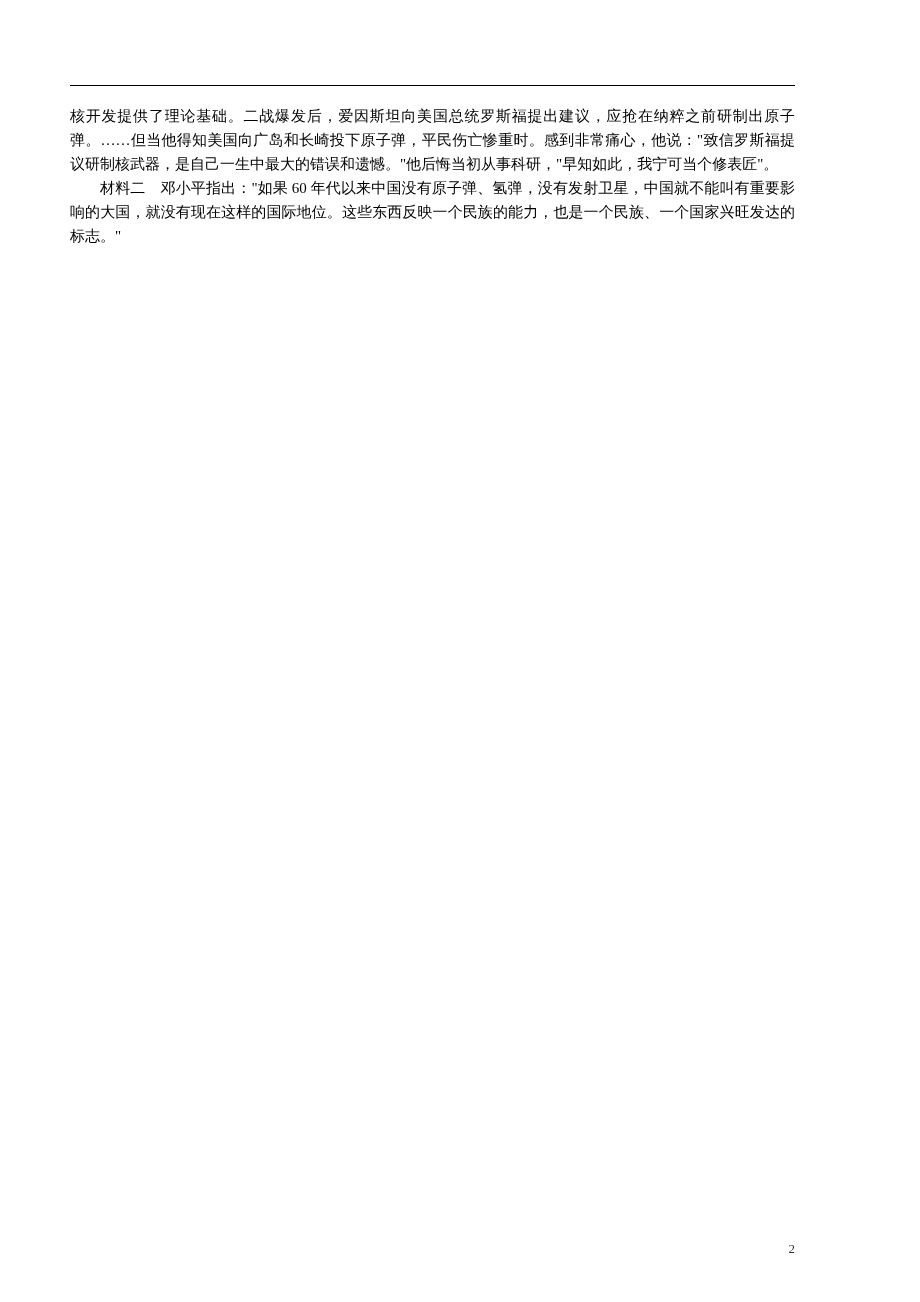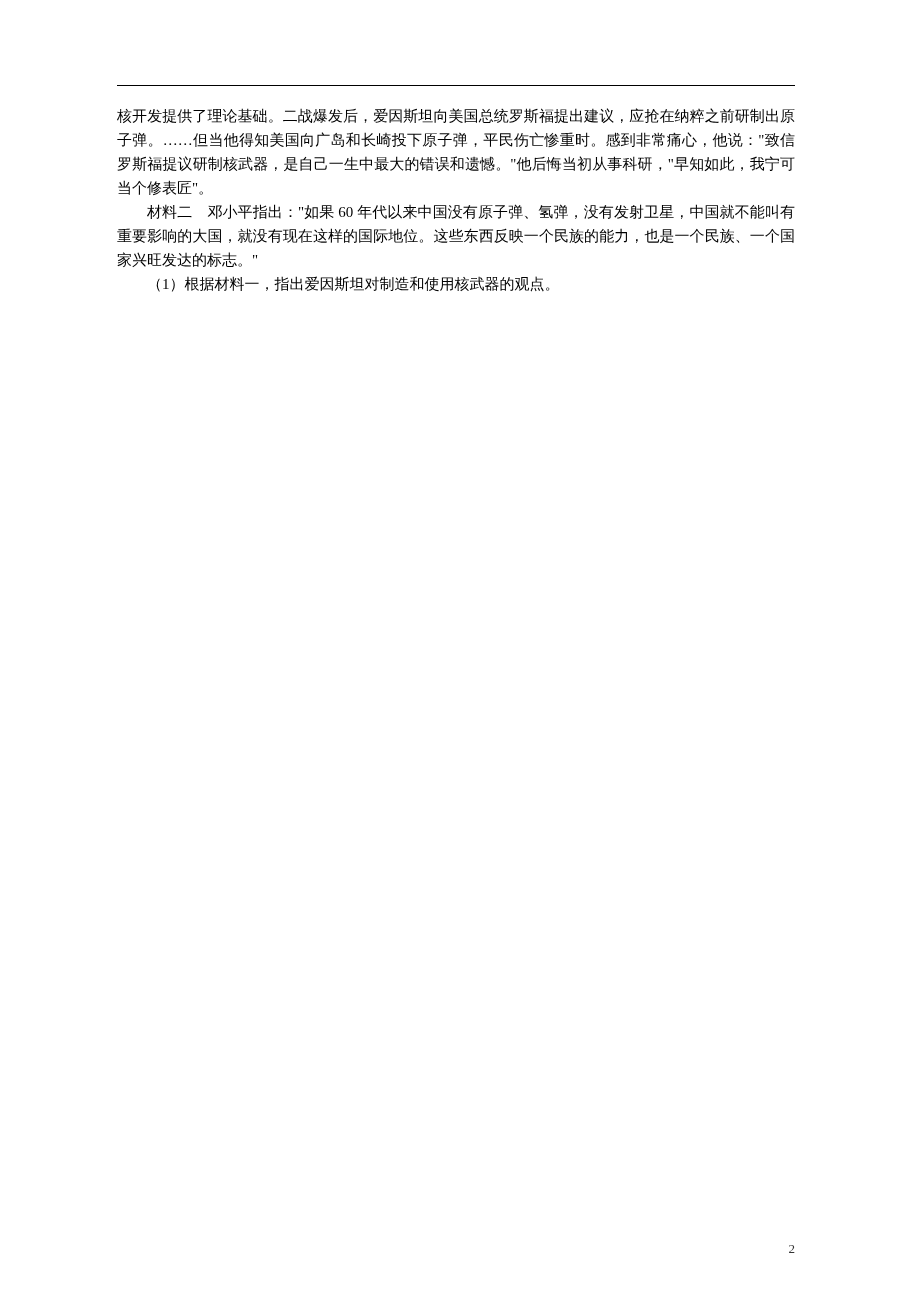--- a/index.html
+++ b/index.html
@@ -11,21 +11,21 @@
       width: 920px;
       height: 1302px;
       background: #ffffff;
       font-family: "SimSun", "宋体", serif;
       font-size: 15px;
       line-height: 1.6;
       color: #000000;
       position: relative;
     }
     .page-container {
-      padding: 85px 125px 60px 117px;
+      padding: 85px 125px 60px 70px;
     }
     .horizontal-rule {
       border-top: 1px solid #000000;
       margin-bottom: 18px;
     }
     .paragraph {
       text-align: justify;
       text-justify: inter-ideograph;
       margin: 0;
     }
@@ -44,17 +44,16 @@
 <body>
 
 <div class="page-container">
   <div class="horizontal-rule"></div>
 
   <p class="paragraph">核开发提供了理论基础。二战爆发后，爱因斯坦向美国总统罗斯福提出建议，应抢在纳粹之前研制出原子弹。……但当他得知美国向广岛和长崎投下原子弹，平民伤亡惨重时。感到非常痛心，他说："致信罗斯福提议研制核武器，是自己一生中最大的错误和遗憾。"他后悔当初从事科研，"早知如此，我宁可当个修表匠"。</p>
 
   <p class="paragraph indented">材料二　邓小平指出："如果 60 年代以来中国没有原子弹、氢弹，没有发射卫星，中国就不能叫有重要影响的大国，就没有现在这样的国际地位。这些东西反映一个民族的能力，也是一个民族、一个国家兴旺发达的标志。"</p>
 
 
-  <p class="paragraph indented">（1）根据材料一，指出爱因斯坦对制造和使用核武器的观点。</p>
 
 </div>
 
 <div class="page-number">2</div>
 
 </body></html>

